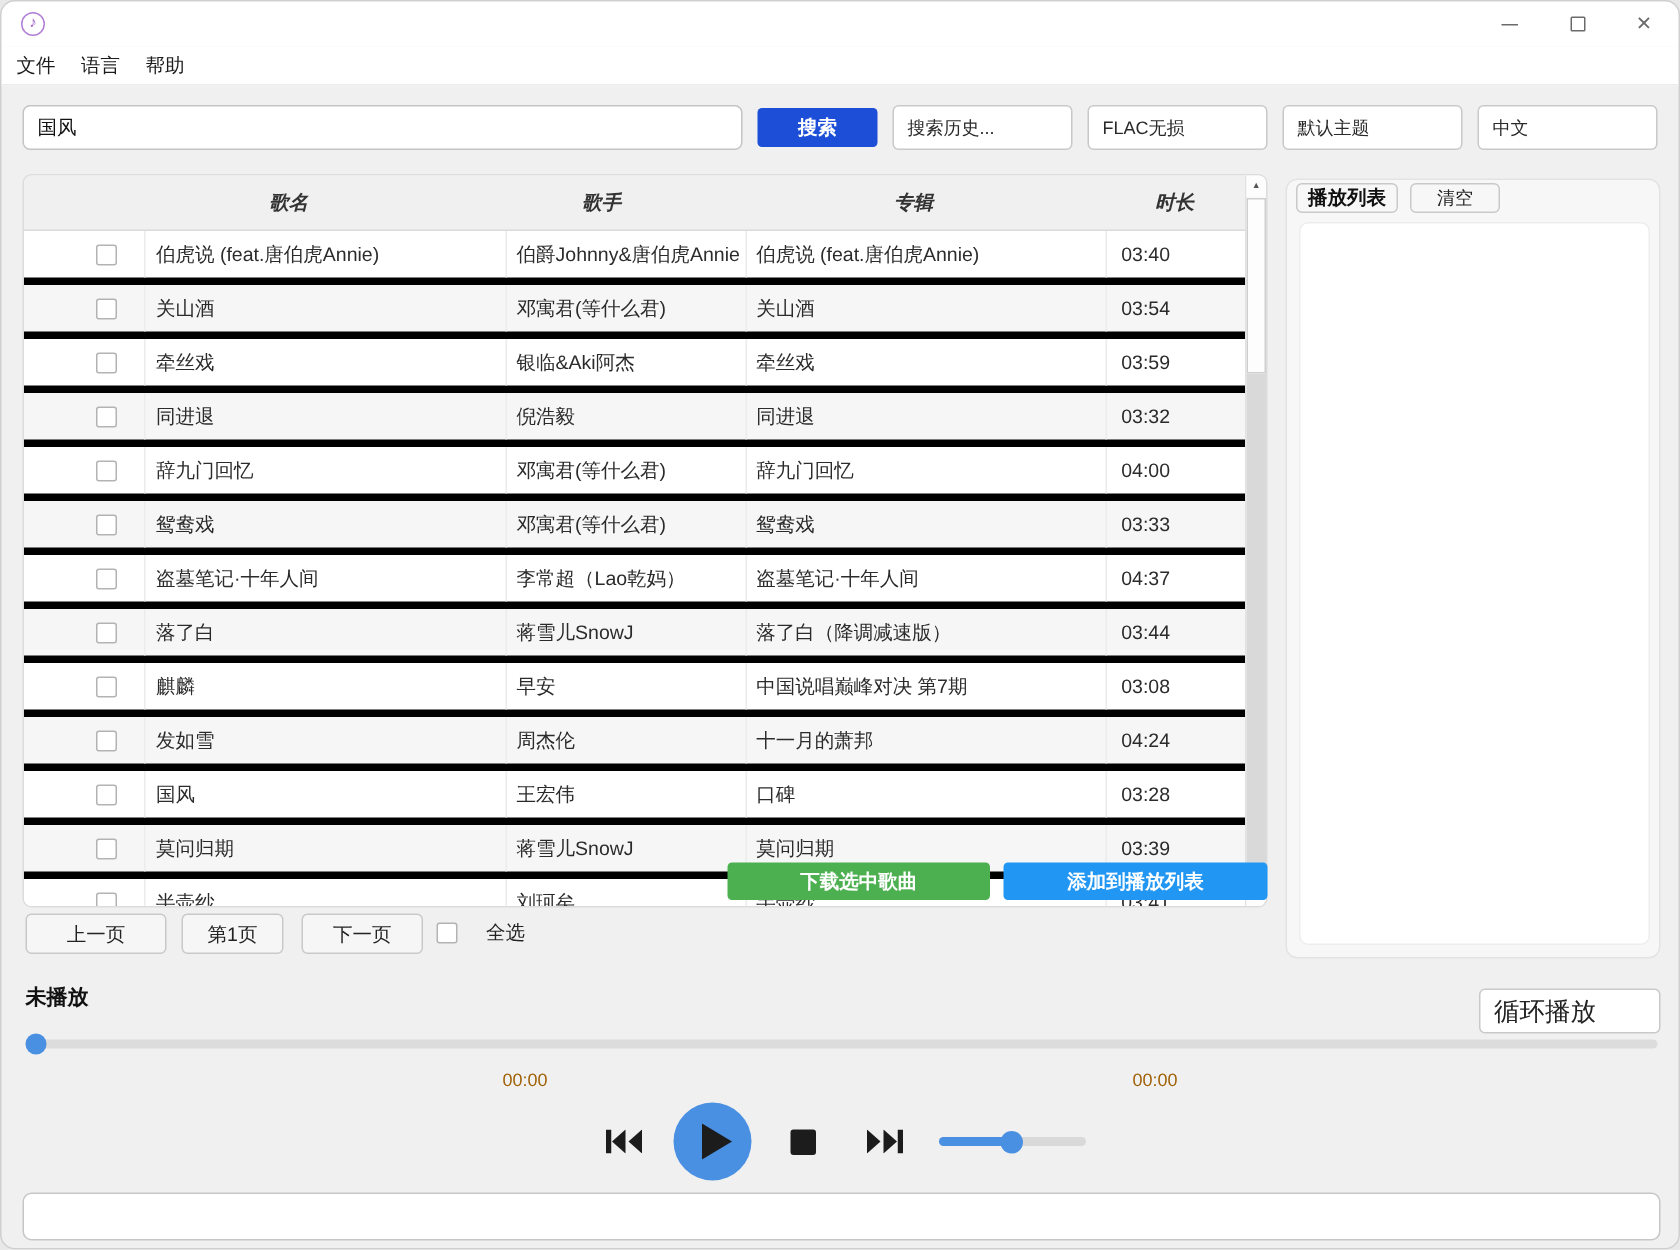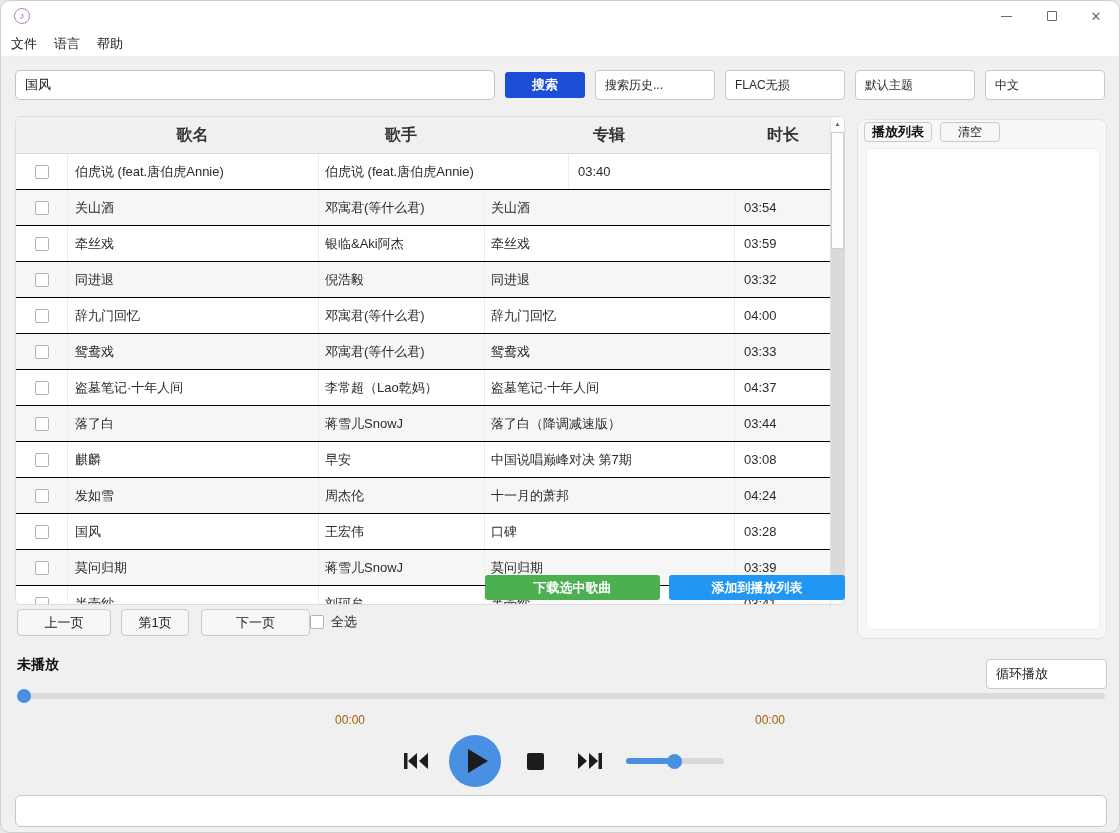--- a/index.html
+++ b/index.html
@@ -26,62 +26,62 @@
     font-family:"Liberation Sans","DejaVu Sans",sans-serif;}
   .search-btn{position:absolute;left:504px;top:71px;width:80px;height:26px;background:#1d4ed8;border:none;
     border-radius:3px;color:#fff;font-size:13px;font-weight:bold;display:flex;align-items:center;justify-content:center;}
   .combo{position:absolute;top:69px;height:30px;width:120px;background:#fff;border:1px solid #c9c9c9;
     border-radius:4px;font-size:12px;color:#2a2a2a;display:flex;align-items:center;padding-left:9px;}
   .cb-history{left:594px;} .cb-format{left:724px;} .cb-theme{left:854px;} .cb-lang{left:984px;}
   
   .table{position:absolute;left:14px;top:115px;width:830px;height:489px;background:#fff;
     border:1px solid #dcdcdc;border-radius:6px;overflow:hidden;}
   .thead{display:flex;height:37px;background:#f0f0f0;border-bottom:1px solid #dadada;align-items:center;}
-  .hcell{font-size:16px;font-weight:bold;color:#333;text-align:center;height:100%;display:flex;
-    align-items:center;justify-content:center;}
+  .hcell{font-size:13px;font-weight:bold;color:#333;text-align:center;height:100%;display:flex;
+    align-items:center;justify-content:center;font-style:italic;}
   .tbody{position:absolute;left:0;top:37px;width:816px;height:452px;overflow:hidden;}
-  .trow{display:flex;height:36px;background:#fff;border-bottom:1px solid #000000;align-items:stretch;}
+  .trow{display:flex;height:36px;background:#fff;border-bottom:5px solid #000000;align-items:stretch;padding-left:31px;}
   .trow.alt{background:#f6f6f6;}
   .cell{font-size:13px;color:#2b2b2b;display:flex;align-items:center;white-space:nowrap;overflow:hidden;}
   .c0{width:51px;justify-content:center;}
   .c1{width:251px;border-left:1px solid #ececec;padding-left:7px;}
   .c2{width:166px;border-left:1px solid #ececec;padding-left:6px;}
   .c3{width:250px;border-left:1px solid #ececec;padding-left:6px;}
   .c4{width:98px;border-left:1px solid #ececec;padding-left:9px;}
   .hc0{width:51px;} .hc1{width:251px;} .hc2{width:166px;} .hc3{width:250px;} .hc4{width:98px;}
   .checkbox{width:14px;height:14px;border:1px solid #b3b3b3;border-radius:2px;background:#fff;display:inline-block;}
   
   .vscroll{position:absolute;right:0;top:0;width:14px;height:100%;background:#fafafa;border-left:1px solid #e2e2e2;}
   .vs-up,.vs-down{position:absolute;left:0;width:13px;height:14px;display:flex;align-items:center;justify-content:center;
     font-size:6px;color:#555;background:#fdfdfd;}
   .vs-up{top:0;} .vs-down{bottom:0;}
   .vs-groove{position:absolute;left:0;top:132px;bottom:14px;width:13px;background:#d9d9d9;}
   .vs-handle{position:absolute;left:0;top:15px;width:13px;height:117px;background:#fdfdfd;border:1px solid #cfcfcf;}
   
   .pg-btn{position:absolute;top:608px;height:27px;background:#f6f6f6;border:1px solid #c9c9c9;border-radius:4px;
     font-size:13px;color:#222;display:flex;align-items:center;justify-content:center;}
-  .pg-prev{left:16px;width:94px;} .pg-page{left:120px;width:68px;} .pg-next{left:200px;width:109px;}
-  .selall{position:absolute;left:309px;top:612px;display:flex;align-items:center;gap:7px;font-size:13px;color:#222;}
+  .pg-prev{left:16px;width:94px;} .pg-page{left:120px;width:68px;} .pg-next{left:200px;width:81px;}
+  .selall{position:absolute;left:290px;top:612px;display:flex;align-items:center;gap:19px;font-size:13px;color:#222;}
   .act-btn{position:absolute;top:574px;height:25px;border:none;border-radius:3px;color:#fff;font-size:13px;
     font-weight:bold;display:flex;align-items:center;justify-content:center;}
   .act-download{left:484px;width:175px;background:#4caf50;}
   .act-add{left:668px;width:176px;background:#2196f3;}
   
   .playlist{position:absolute;left:856px;top:118px;width:250px;height:520px;background:#f7f7f7;
     border:1px solid #e3e3e3;border-radius:8px;}
   .pl-title{position:absolute;left:6px;top:2px;height:20px;padding:0 7px;border:1px solid #c9c9c9;border-radius:4px;
     font-size:13px;font-weight:bold;color:#111;display:flex;align-items:center;background:#f7f7f7;}
   .pl-clear{position:absolute;left:82px;top:2px;width:60px;height:20px;border:1px solid #c9c9c9;border-radius:4px;
     font-size:12px;color:#222;display:flex;align-items:center;justify-content:center;background:#f7f7f7;}
   .pl-list{position:absolute;left:8px;top:28px;width:234px;height:482px;background:#fff;
     border:1px solid #ededed;border-radius:6px;}
   
   .now-playing{position:absolute;left:16px;top:655px;font-size:14px;font-weight:bold;color:#111;}
   .loop-combo{position:absolute;left:985px;top:658px;width:121px;height:30px;background:#fff;border:1px solid #c9c9c9;
-    border-radius:4px;font-size:13px;color:#222;display:flex;align-items:center;padding-left:9px;}
+    border-radius:4px;font-size:17px;color:#222;display:flex;align-items:center;padding-left:9px;}
   .seek-track{position:absolute;left:16px;top:692px;width:1088px;height:6px;background:#dcdcdc;border-radius:3px;}
   .seek-handle{position:absolute;left:16px;top:688px;width:14px;height:14px;border-radius:50%;background:#4a90e2;}
   .time{position:absolute;top:712px;font-size:12px;color:#a16207;width:60px;text-align:center;}
   .t-elapsed{left:319px;} .t-total{left:739px;}
   .ctl{position:absolute;display:flex;align-items:center;justify-content:center;}
   .ctl-prev{left:403px;top:752px;width:24px;height:16px;}
   .ctl-play{left:448px;top:734px;width:52px;height:52px;border-radius:50%;background:#4a90e2;}
   .ctl-stop{left:526px;top:752px;width:17px;height:17px;background:#1c1c1c;border-radius:2px;}
   .ctl-next{left:577px;top:752px;width:24px;height:16px;}
   .vol-track{position:absolute;left:625px;top:757px;width:98px;height:6px;background:#d9d9d9;border-radius:3px;}
@@ -129,20 +129,21 @@
       <div class="hcell hc2">歌手</div>
       <div class="hcell hc3">专辑</div>
       <div class="hcell hc4">时长</div>
     </div>
     <div class="tbody">
         <div class="trow">
           <div class="cell c0">
             <span class="checkbox"></span>
           </div>
           <div class="cell c1">伯虎说 (feat.唐伯虎Annie)</div>
+          <div class="cell c2">伯爵Johnny&amp;唐伯虎Annie</div>
           <div class="cell c3">伯虎说 (feat.唐伯虎Annie)</div>
           <div class="cell c4">03:40</div>
         </div>
         <div class="trow alt">
           <div class="cell c0">
             <span class="checkbox"></span>
           </div>
           <div class="cell c1">关山酒</div>
           <div class="cell c2">邓寓君(等什么君)</div>
           <div class="cell c3">关山酒</div>

